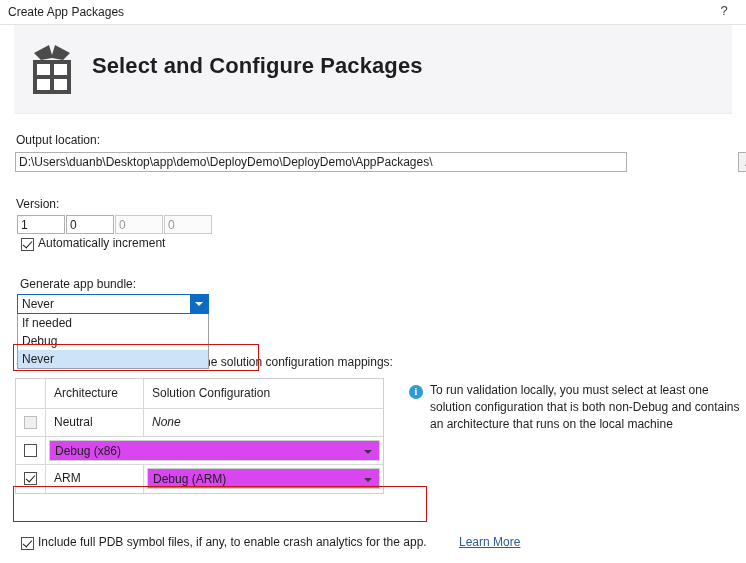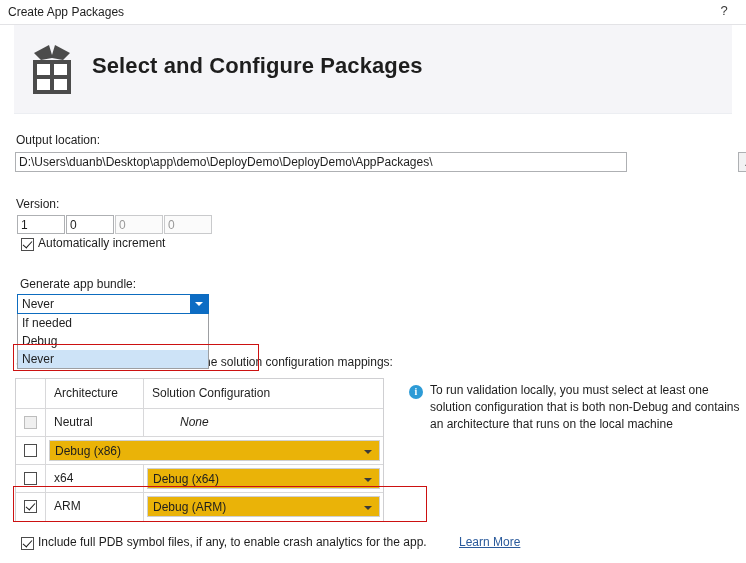--- a/index.html
+++ b/index.html
@@ -255,32 +255,32 @@
   .grid-row.head .c-cfg { padding-top: 7px; }
   .c-cfg {
     flex: 1;
     box-sizing: border-box;
     padding: 6px 0 0 8px;
     font-size: 12px;
     color: #1e1e1e;
     position: relative;
     white-space: nowrap;
   }
-  .c-cfg.italic { font-style: italic; margin-left: 28px; }
+  .c-cfg.italic { font-style: italic; }
   .cell-cb {
     position: absolute;
     left: 8px; top: 7px;
   }
   .cfg-combo {
     position: absolute;
     left: 3px; top: 3px;
     right: 3px; height: 21px;
     box-sizing: border-box;
     border: 1px solid #cfd0d2;
-    background: #eab308;
+    background: #d946ef;
     cursor: pointer;
   }
   .cfg-combo span {
     position: absolute;
     left: 5px; top: 3px;
     font-size: 12px;
     color: #1e1e1e;
   }
   .cfg-combo::after {
     content: "";
@@ -409,31 +409,20 @@
     <div class="c-check">
       <div class="cb cell-cb"></div>
     </div>
     <div class="c-cfg">
       <div class="cfg-combo">
         <span>Debug (x86)</span>
       </div>
     </div>
   </div>
 
-  <div class="grid-row">
-    <div class="c-check">
-      <div class="cb cell-cb"></div>
-    </div>
-    <div class="c-arch">x64</div>
-    <div class="c-cfg">
-      <div class="cfg-combo">
-        <span>Debug (x64)</span>
-      </div>
-    </div>
-  </div>
 
   <div class="grid-row">
     <div class="c-check">
       <div class="cb checked cell-cb"></div>
     </div>
     <div class="c-arch">ARM</div>
     <div class="c-cfg">
       <div class="cfg-combo">
         <span>Debug (ARM)</span>
       </div>

